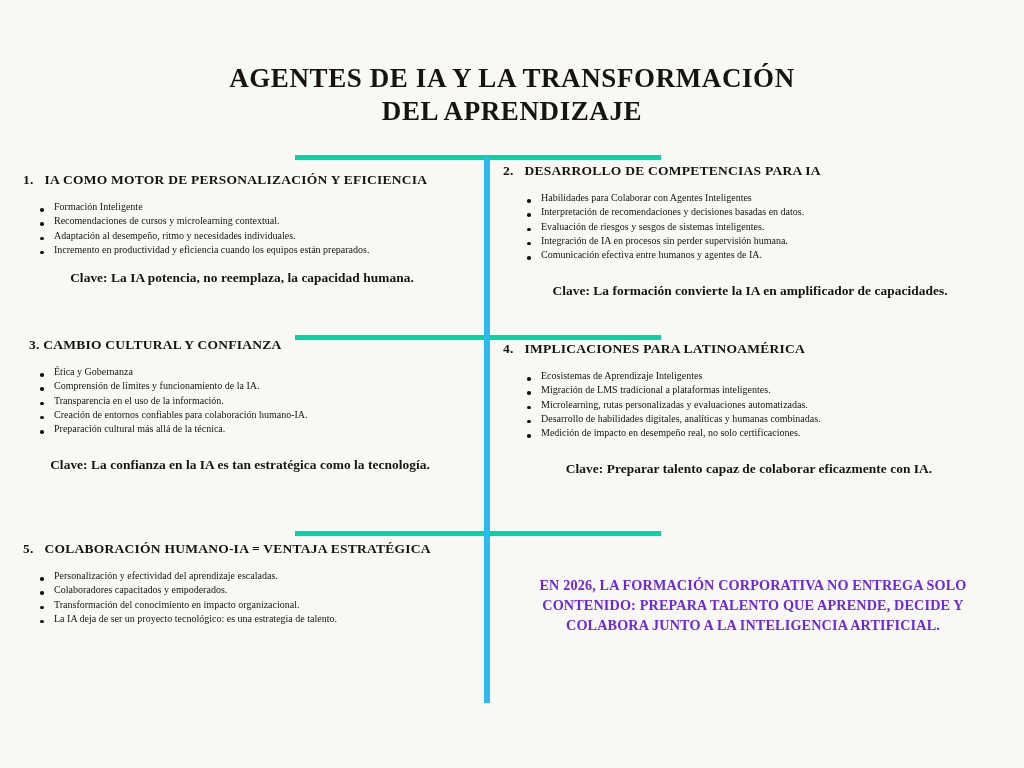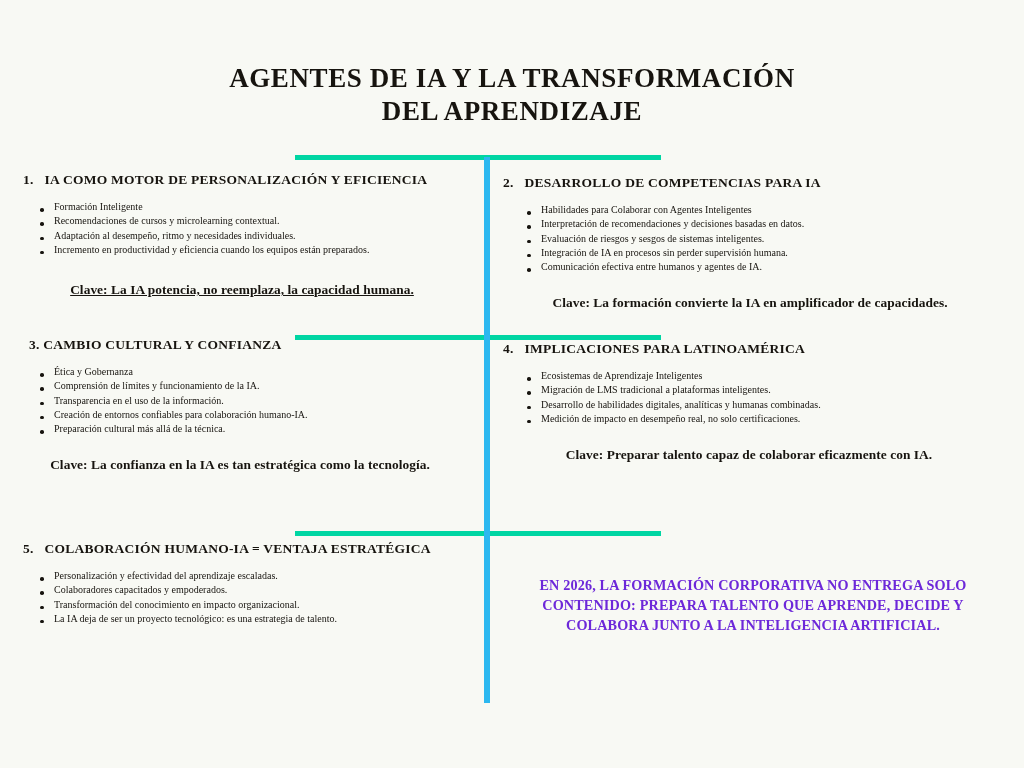--- a/index.html
+++ b/index.html
@@ -81,21 +81,21 @@
     margin: 0 0 12px 0;
     white-space: nowrap;
   }
   .sec-head .num {
     display: inline-block;
     font-weight: bold;
   }
   .q1 .sec-head { padding-left: 7px; }
   .q3 .sec-head { padding-left: 13px; }
   .q5 .sec-head { padding-left: 7px; }
-  .q2 .sec-head { padding-left: 0px; margin-top: 12px; }
+  .q2 .sec-head { padding-left: 0px; }
   .q4 .sec-head { padding-left: 0px; }
   .head-light { font-weight: bold; }
 
   ul.bullets {
     margin: 0;
     padding: 0 0 0 38px;
     list-style: none;
   }
   ul.bullets li {
     position: relative;
@@ -121,21 +121,21 @@
 
   .clave {
     font-family: "Liberation Serif", "DejaVu Serif", serif;
     font-weight: bold;
     font-size: 13.4px;
     color: #17140f;
     text-align: center;
     margin-top: 19px;
     letter-spacing: 0.05px;
   }
-  .q1 .clave { margin-top: 26px; padding-right: 10px; text-decoration: underline; }
+  .q1 .clave { margin-top: 14px; padding-right: 10px; }
   .q2 .clave { margin-top: 22px; padding-right: 6px; }
   .q3 .clave { margin-top: 22px; padding-right: 14px; }
   .q4 .clave { margin-top: 22px; padding-right: 8px; }
 
   .closing {
     font-family: "Liberation Serif", "DejaVu Serif", serif;
     font-weight: bold;
     font-size: 14.2px;
     line-height: 1.42;
     letter-spacing: 0.15px;
@@ -208,20 +208,21 @@
 
   <div class="quad q4">
     <div class="sec-head">
       <span class="num">4.</span>
       <span>&nbsp;</span>
       <span>IMPLICACIONES PARA LATINOAMÉRICA</span>
     </div>
     <ul class="bullets">
       <li>Ecosistemas de Aprendizaje Inteligentes</li>
       <li>Migración de LMS tradicional a plataformas inteligentes.</li>
+      <li>Microlearning, rutas personalizadas y evaluaciones automatizadas.</li>
       <li>Desarrollo de habilidades digitales, analíticas y humanas combinadas.</li>
       <li>Medición de impacto en desempeño real, no solo certificaciones.</li>
     </ul>
     <div class="clave">Clave: Preparar talento capaz de colaborar eficazmente con IA.</div>
   </div>
 
   <div class="quad q5">
     <div class="sec-head">
       <span class="num">5.</span>
       <span>&nbsp;</span>

